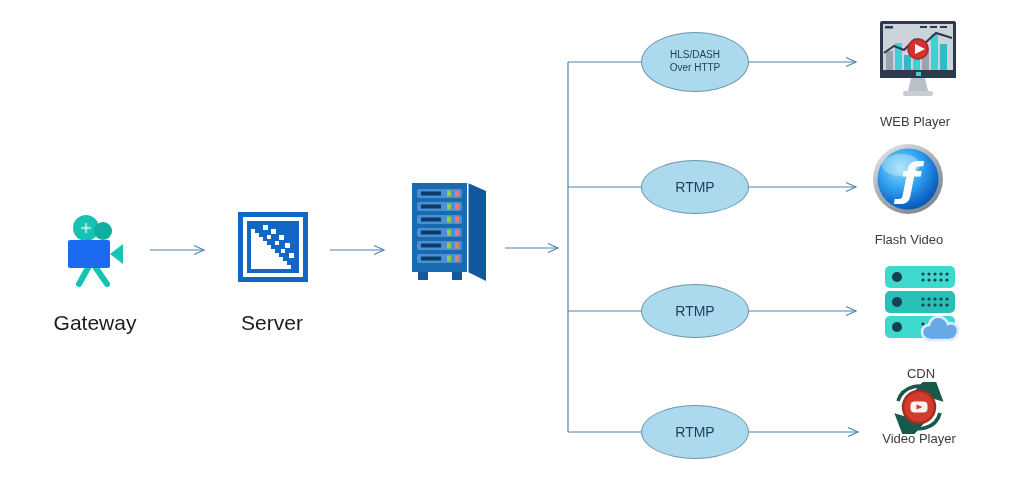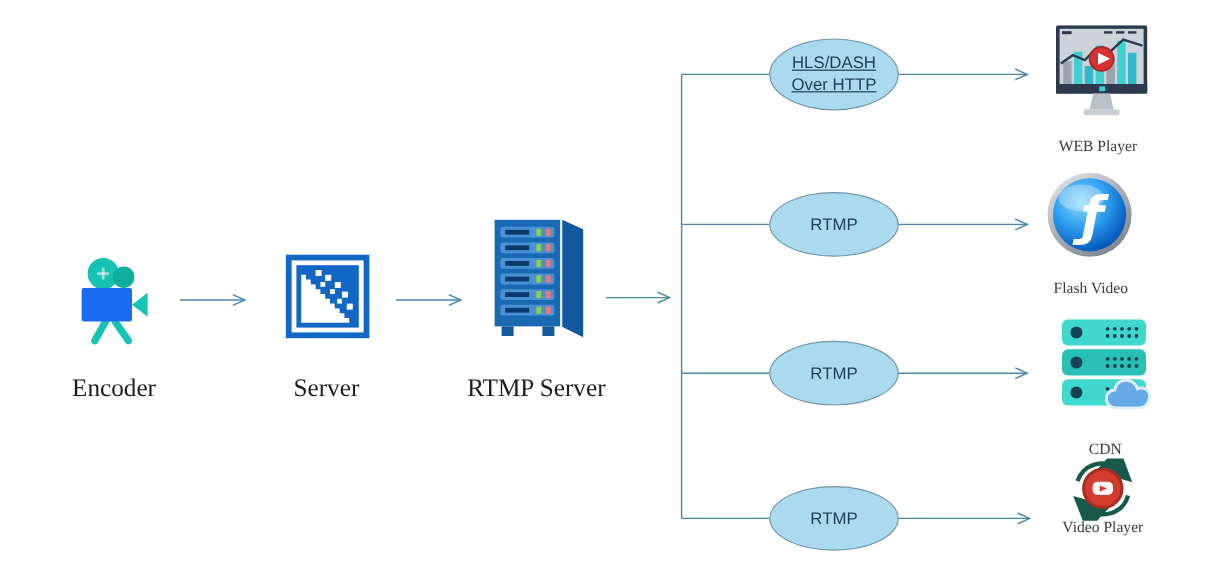--- a/index.html
+++ b/index.html
@@ -1,26 +1,26 @@
 <!DOCTYPE html>
 <html><head>
 <meta charset="utf-8">
 <style>
   html,body{margin:0;padding:0;background:#ffffff;}
   #canvas{position:relative;width:1024px;height:486px;background:#ffffff;overflow:hidden;
           font-family:"Liberation Sans",sans-serif;}
   #connectors{position:absolute;left:0;top:0;width:1024px;height:486px;}
   .icon{position:absolute;}
-  .label{position:absolute;transform:translateX(-50%);white-space:nowrap;text-align:center;font-family:Liberation Serif, serif;}
+  .label{position:absolute;transform:translateX(-50%);white-space:nowrap;text-align:center;}
   .node-label{font-size:21px;color:#1c1c1c;}
   .endpoint-label{font-size:13px;color:#3b3b3b;}
   .ellipse{position:absolute;background:#abdaee;border:1px solid #6f95aa;border-radius:50%;
            display:flex;flex-direction:column;align-items:center;justify-content:center;
            color:#1e3c5c;box-sizing:border-box;}
-  .ellipse .line{font-size:14px;line-height:1.28;text-decoration:underline;}
+  .ellipse .line{font-size:10px;line-height:1.28;}
   .ellipse .single{font-size:14px;}
 </style>
 </head>
 <body>
 
 <div id="canvas">
 
   <svg id="connectors" viewBox="0 0 1024 486">
     <defs>
       <marker id="openArrow" markerWidth="15" markerHeight="14" refX="12" refY="6" orient="auto" markerUnits="userSpaceOnUse">
@@ -211,22 +211,21 @@
     </defs>
     <g stroke="#175a4b" stroke-width="3.6" fill="none">
       <path d="M7,19 A 21 20 0 0 1 42,10" marker-end="url(#cycleArrow)"></path>
       <path d="M49,31 A 21 20 0 0 1 14,41" marker-end="url(#cycleArrow)"></path>
     </g>
     <circle cx="28" cy="25" r="16" fill="#d13c2e" stroke="#a52d22" stroke-width="2.5"></circle>
     <rect x="19.5" y="19.5" width="17" height="11" rx="4" fill="#fdf3f2"></rect>
     <polygon points="25.5,22.5 31.5,25 25.5,27.5" fill="#d13c2e"></polygon>
   </svg>
 
-  <div class="label node-label" style="left:95px;top:311px">Encoder</div>
+  <div class="label node-label" style="left:95px;top:311px">Gateway</div>
   <div class="label node-label" style="left:272px;top:311px">Server</div>
-  <div class="label node-label" style="left:447px;top:311px">RTMP Server</div>
 
   <div class="label endpoint-label" style="left:915px;top:114px">WEB Player</div>
   <div class="label endpoint-label" style="left:909px;top:232px">Flash Video</div>
   <div class="label endpoint-label" style="left:921px;top:366px">CDN</div>
   <div class="label endpoint-label" style="left:919px;top:431px">Video Player</div>
 
 </div>
 
 </body></html>

